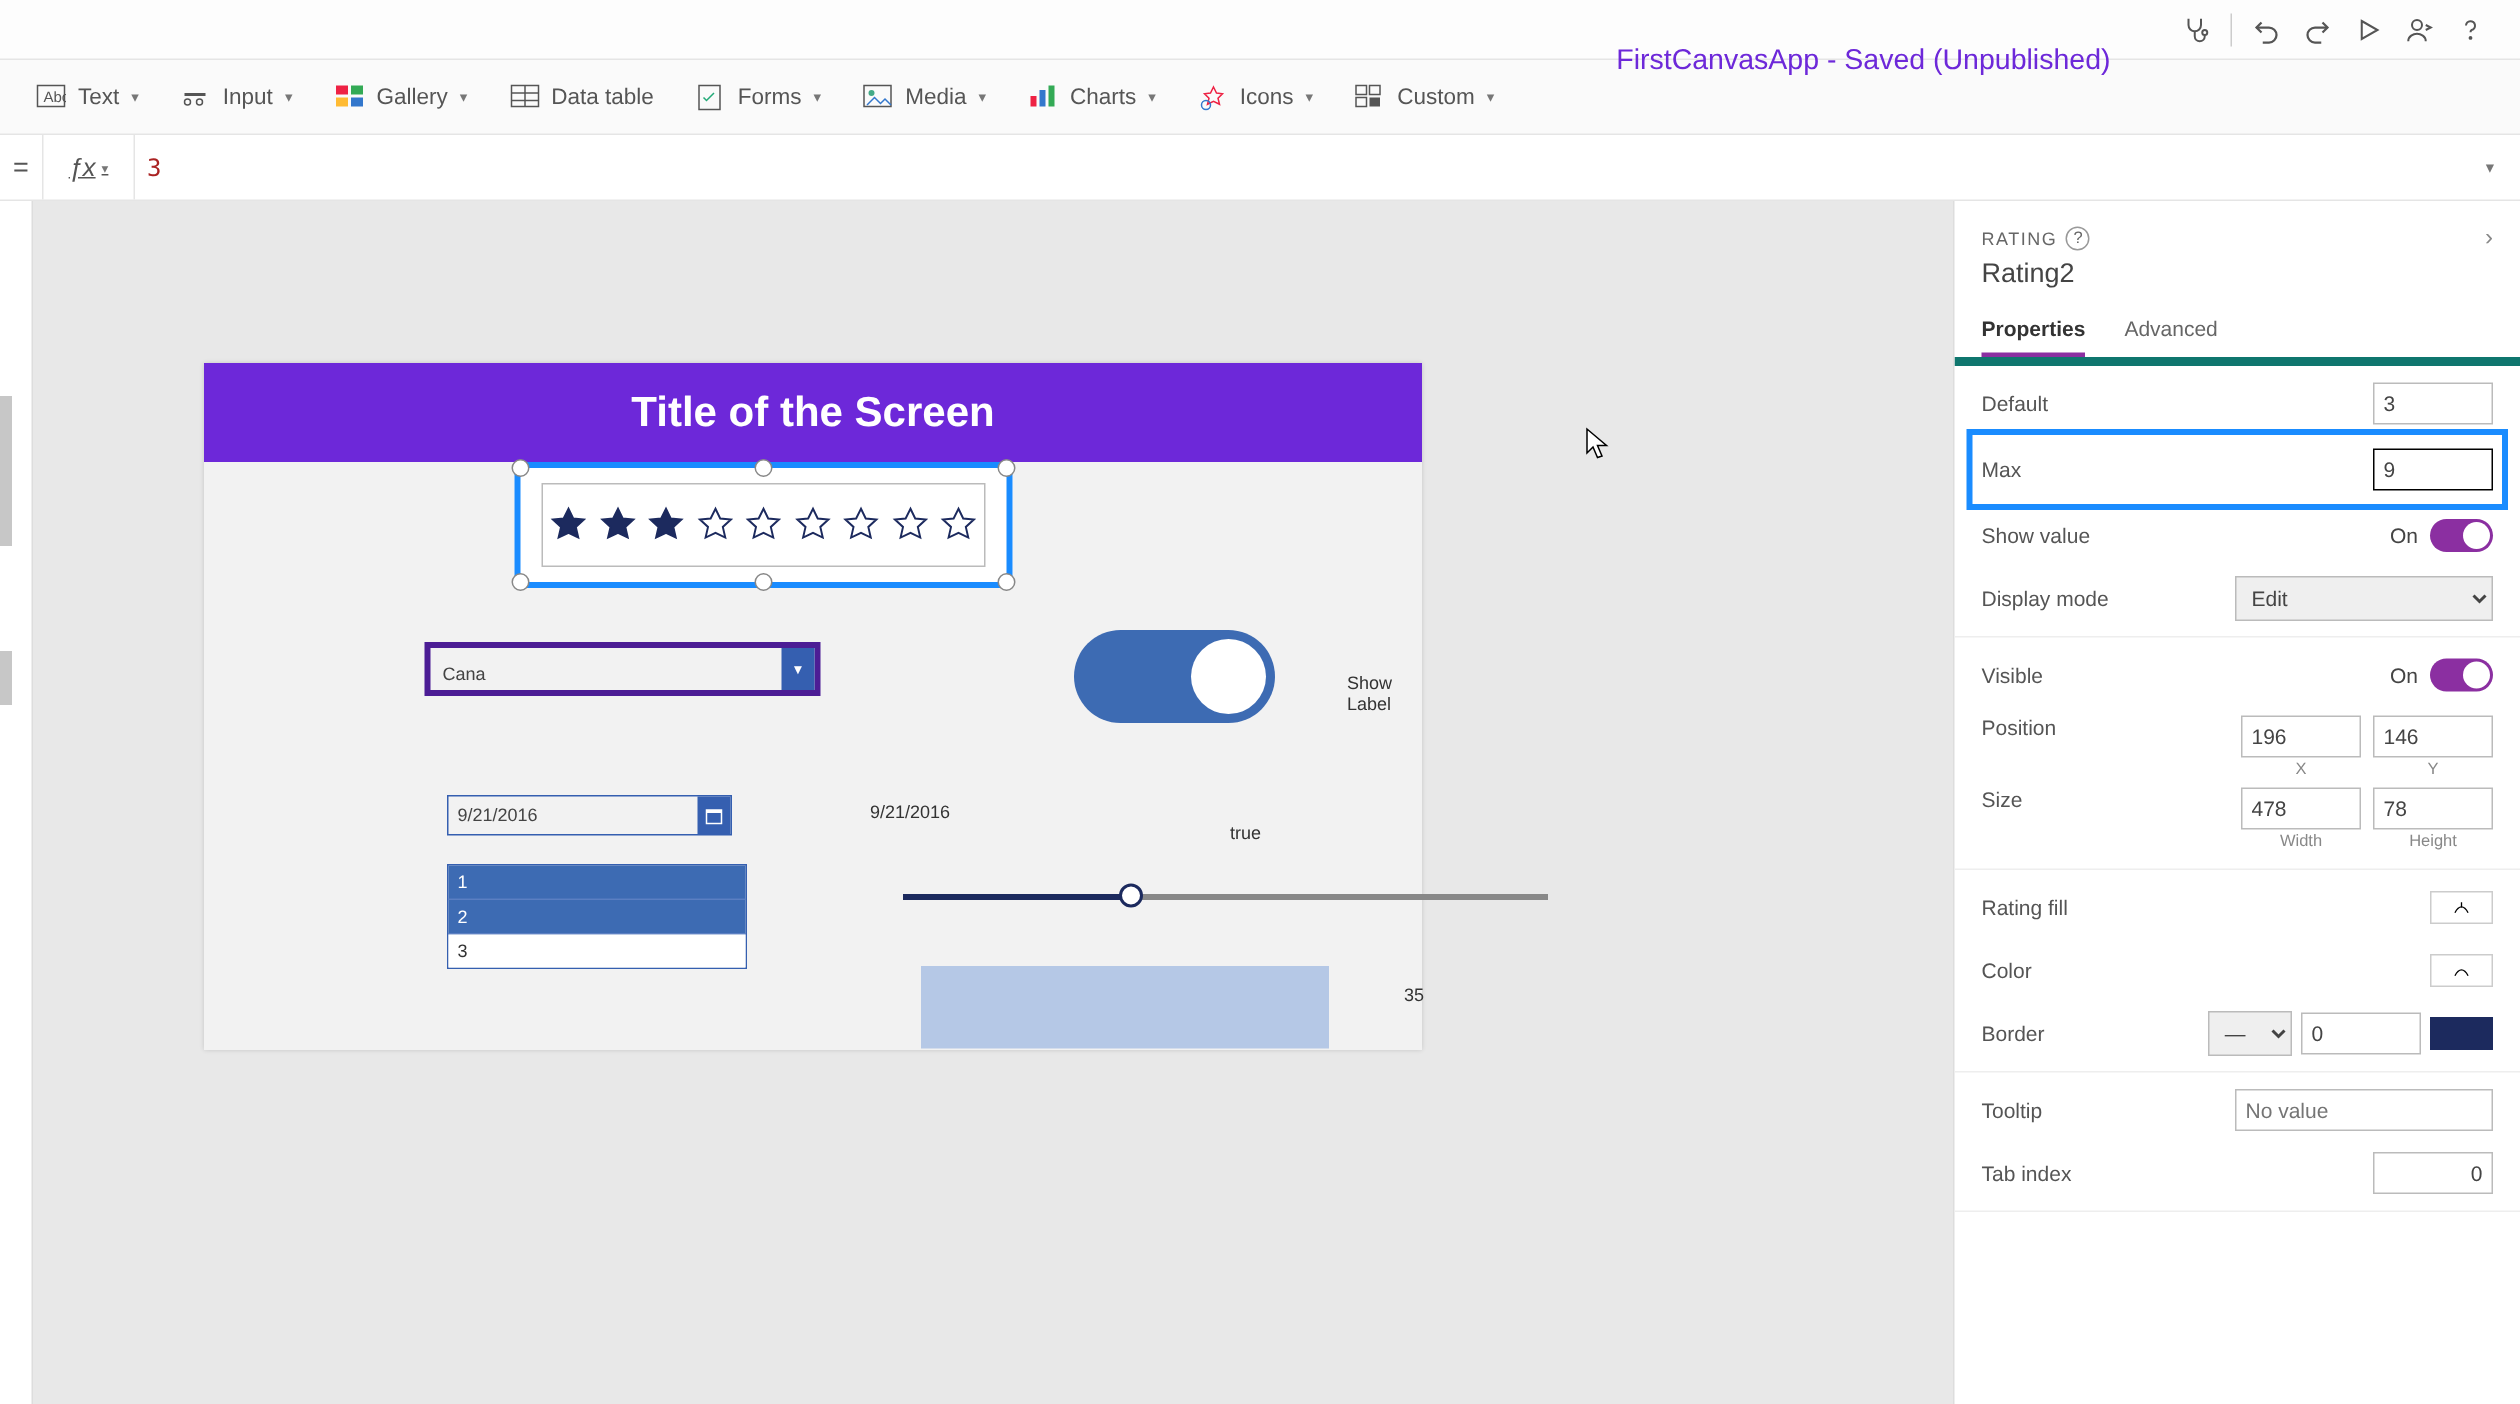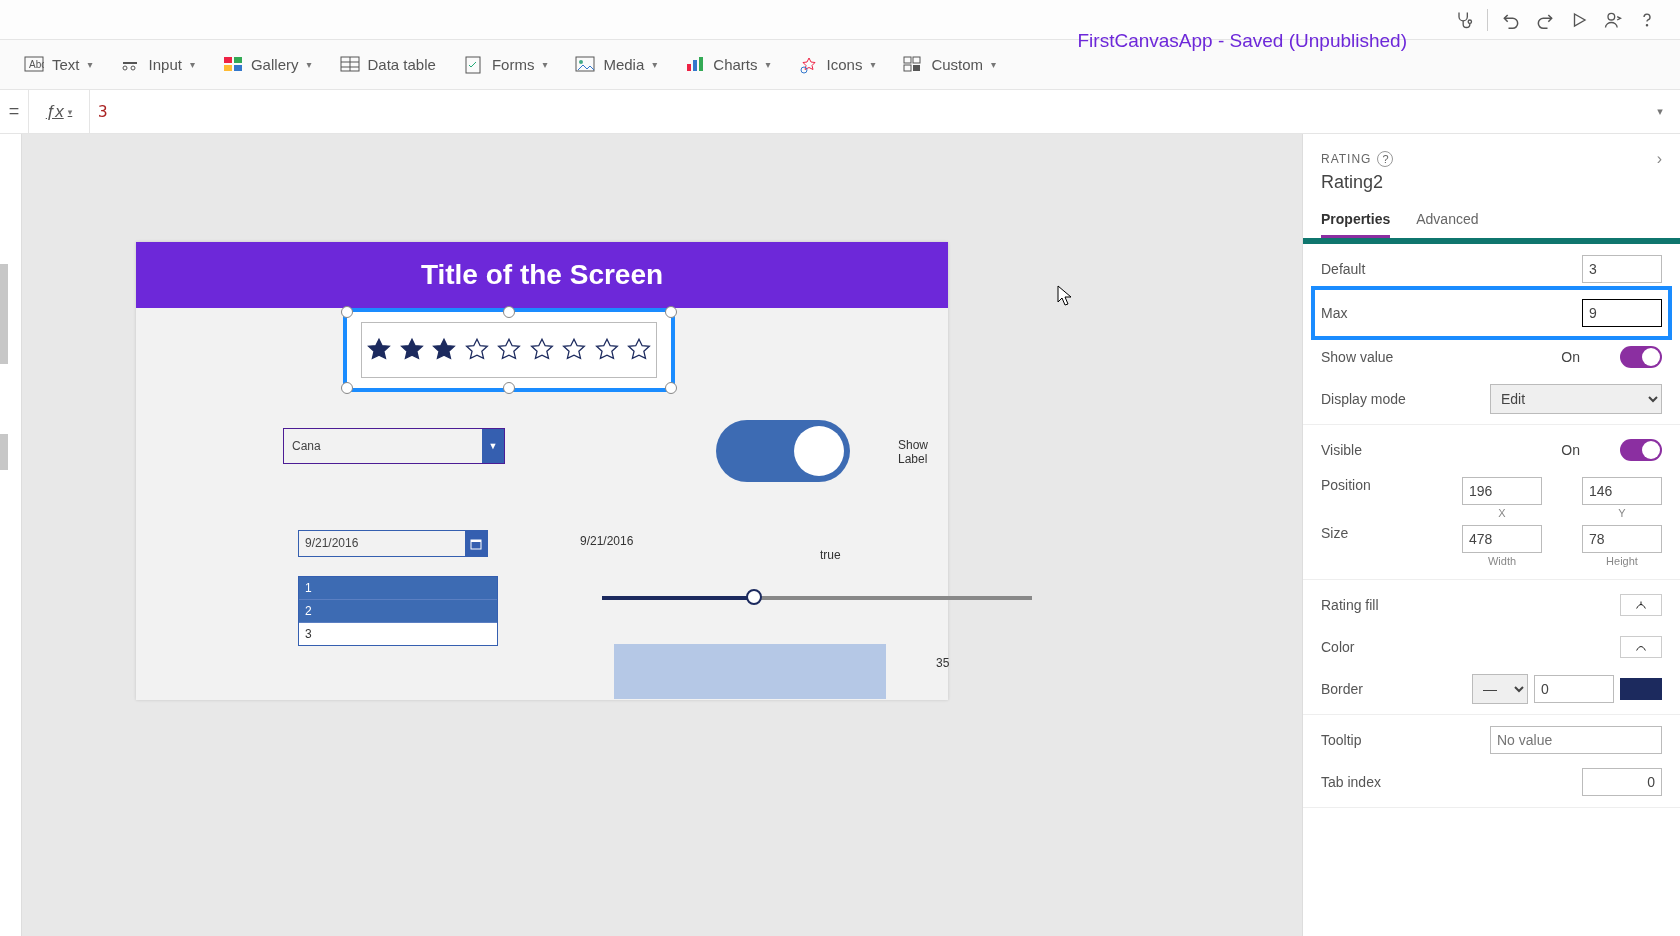--- a/index.html
+++ b/index.html
@@ -43,28 +43,28 @@
 
   
   .sel-box { position:absolute; left:207px; top:66px; width:332px; height:84px; border:4px solid #1a8cff; background:#fff; }
   .sel-inner { position:absolute; top:10px; left:14px; right:14px; bottom:10px; border:1px solid #bbb; display:flex; align-items:center; justify-content:space-between; padding:0 4px;}
   .sel-handle { position:absolute; width:12px; height:12px; background:#fff; border:1px solid #888; border-radius:50%; }
   .star { width:26px; height:26px; }
   .starsvg { fill:#1c2a5e; stroke:#1c2a5e; stroke-width:1.2; }
   .starsvg.empty { fill:none; }
 
   
-  .cv-dd { position:absolute; left:147px; top:186px; width:222px; height:36px; border:1px solid #4c1d95; display:flex; }
+  .cv-dd { position:absolute; left:147px; top:186px; width:264px; height:36px; border:4px solid #4c1d95; display:flex; }
   .cv-dd .ddtext { flex:1; font-size:12px; padding:10px 8px; color:#444;}
   .cv-dd .ddbtn { width:22px; background:#355fb0; color:#fff; display:flex; align-items:center; justify-content:center; font-size:9px;}
 
   
   .cv-toggle { position:absolute; left:580px; top:178px; width:134px; height:62px; border-radius:40px; background:#3d6bb3; }
   .cv-toggle .knob { position:absolute; right:6px; top:6px; width:50px; height:50px; border-radius:50%; background:#fff; }
-  .cv-showlabel { position:absolute; left:762px; top:196px; font-size:12px; color:#333; }
+  .cv-showlabel { position:absolute; left:762px; top:206px; font-size:12px; color:#333; }
 
   
   .cv-date { position:absolute; left:162px; top:288px; width:190px; height:27px; border:1px solid #355fb0; display:flex; }
   .cv-date .dt-text { flex:1; font-size:12px; padding:5px 6px; color:#444; }
   .cv-date .dt-btn { width:22px; background:#355fb0; display:flex; align-items:center; justify-content:center; }
   .cv-date-lbl { position:absolute; left:444px; top:292px; font-size:12px; color:#333; }
   .cv-true { position:absolute; left:684px; top:306px; font-size:12px; color:#333; }
 
   
   .cv-list { position:absolute; left:162px; top:334px; width:200px; border:1px solid #355fb0; font-size:12px; }
@@ -88,21 +88,21 @@
   .rp-head .ctl-type { font-size:12px; letter-spacing:1px; }
   .rp-head .help { margin-left:6px; width:16px; height:16px; border:1px solid #999; border-radius:50%; display:flex; align-items:center; justify-content:center; font-size:11px; }
   .rp-head .spacer { flex:1; }
   .rp-head .chev { font-size:16px; color:#888; }
   .rp-name { padding:0 18px 10px 18px; font-size:18px; color:#444; }
   .rp-tabs { display:flex; gap:26px; padding:0 18px; border-bottom:6px solid #0f766e; }
   .rp-tab { padding:8px 0; font-size:14px; color:#666; cursor:pointer; }
   .rp-tab.active { color:#333; font-weight:600; border-bottom:3px solid #8b2fa1; }
 
   .rp-section { border-bottom:1px solid #eee; padding:4px 18px; }
-  .rp-row { display:flex; align-items:center; min-height:42px; font-size:14px; color:#555;gap:32px; }
+  .rp-row { display:flex; align-items:center; min-height:42px; font-size:14px; color:#555; }
   .rp-row .lbl { flex:1; }
   .rp-row input[type=text] { width:80px; height:28px; border:1px solid #bbb; padding:0 6px; font-size:14px; color:#444; }
   .rp-row .val-txt { font-size:14px; color:#444; margin-right:8px; }
   .rp-row select { height:30px; border:1px solid #bbb; padding:0 6px; font-size:14px; color:#444;}
   .rp-row.highlight { outline:4px solid #1a8cff; outline-offset:2px; padding:4px 4px; margin:2px -4px; }
   .toggle2 { width:42px; height:22px; border-radius:12px; background:#8b2fa1; position:relative; }
   .toggle2 .k { position:absolute; right:2px; top:2px; width:18px; height:18px; background:#fff; border-radius:50%; }
   .pair { display:flex; flex-direction:column; align-items:center; }
   .pair .sub { font-size:11px; color:#888; margin-top:2px; }
   .pair + .pair { margin-left:8px; }

